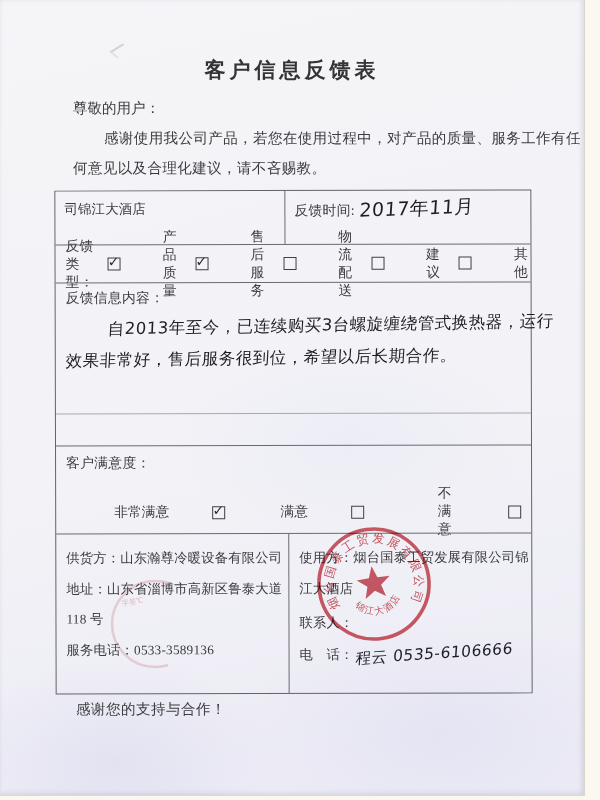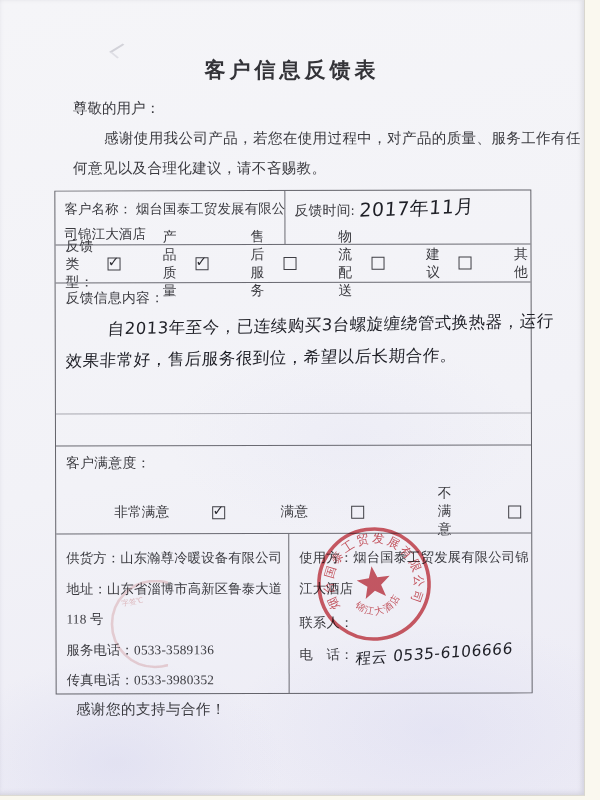--- a/index.html
+++ b/index.html
@@ -97,24 +97,20 @@
 
   <div class="title">客户信息反馈表</div>
   <div class="salutation">尊敬的用户：</div>
   <div class="intro1">感谢使用我公司产品，若您在使用过程中，对产品的质量、服务工作有任</div>
   <div class="intro2">何意见以及合理化建议，请不吝赐教。</div>
 
   <div class="ftable">
 
     <div class="row r1">
       <div class="r1-left">
-        <div class="cellline">
-          <span>客户名称：</span>
-          <span>烟台国泰工贸发展有限公</span>
-        </div>
         <div class="cellline">司锦江大酒店</div>
       </div>
       <div class="r1-right">
         <span class="lab">反馈时间:</span><span class="hand hand-date">2017年11月</span>
       </div>
     </div>
 
     <div class="row r2">
       <span class="lab" style="margin-right:14px;">反馈类型：</span>
       <span class="opt">
@@ -166,21 +162,20 @@
         </span>
       </div>
     </div>
 
     <div class="row r6">
       <div class="r6-left">
         <div class="bline">供货方：山东瀚尊冷暖设备有限公司</div>
         <div class="bline">地址：山东省淄博市高新区鲁泰大道</div>
         <div class="bline">118 号</div>
         <div class="bline">服务电话：0533-3589136</div>
-        <div class="bline">传真电话：0533-3980352</div>
       </div>
       <div class="r6-right">
         <div class="bline">使用方：烟台国泰工贸发展有限公司锦</div>
         <div class="bline">江大酒店</div>
         <div class="bline" style="margin-top:4px;">联系人：</div>
         <div class="bline">
           <span>电　话：</span><span class="hand hand-phone">程云 0535-6106666</span>
         </div>
       </div>
     </div>

